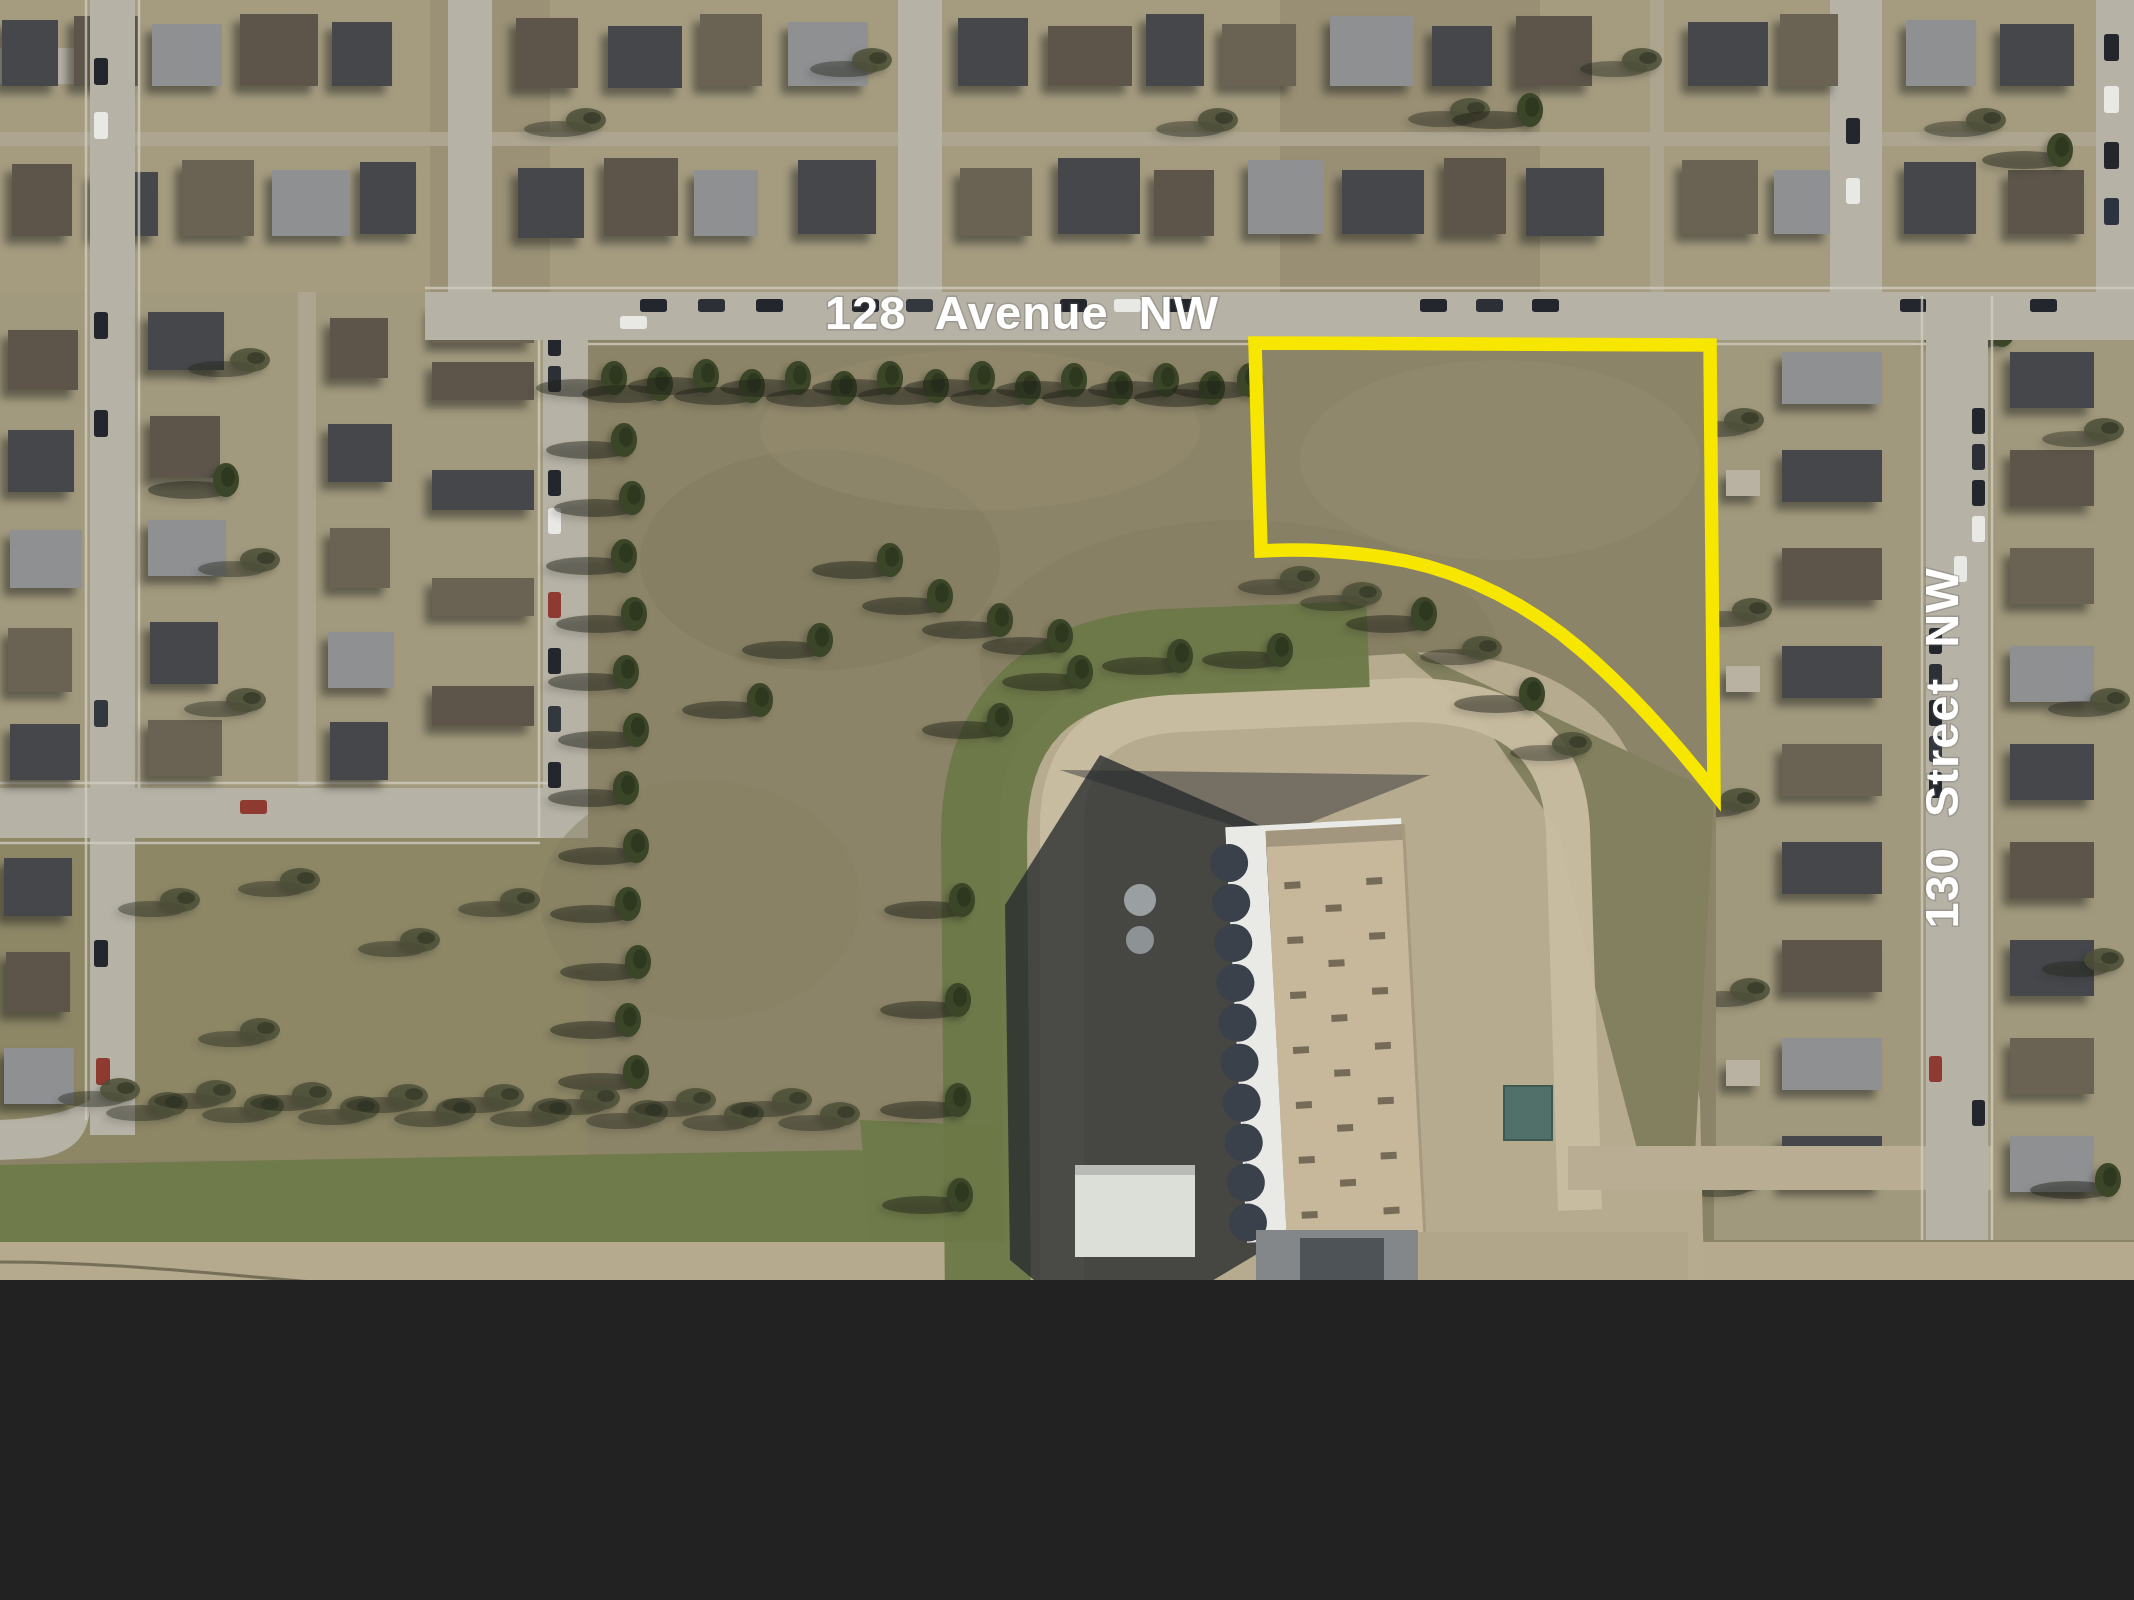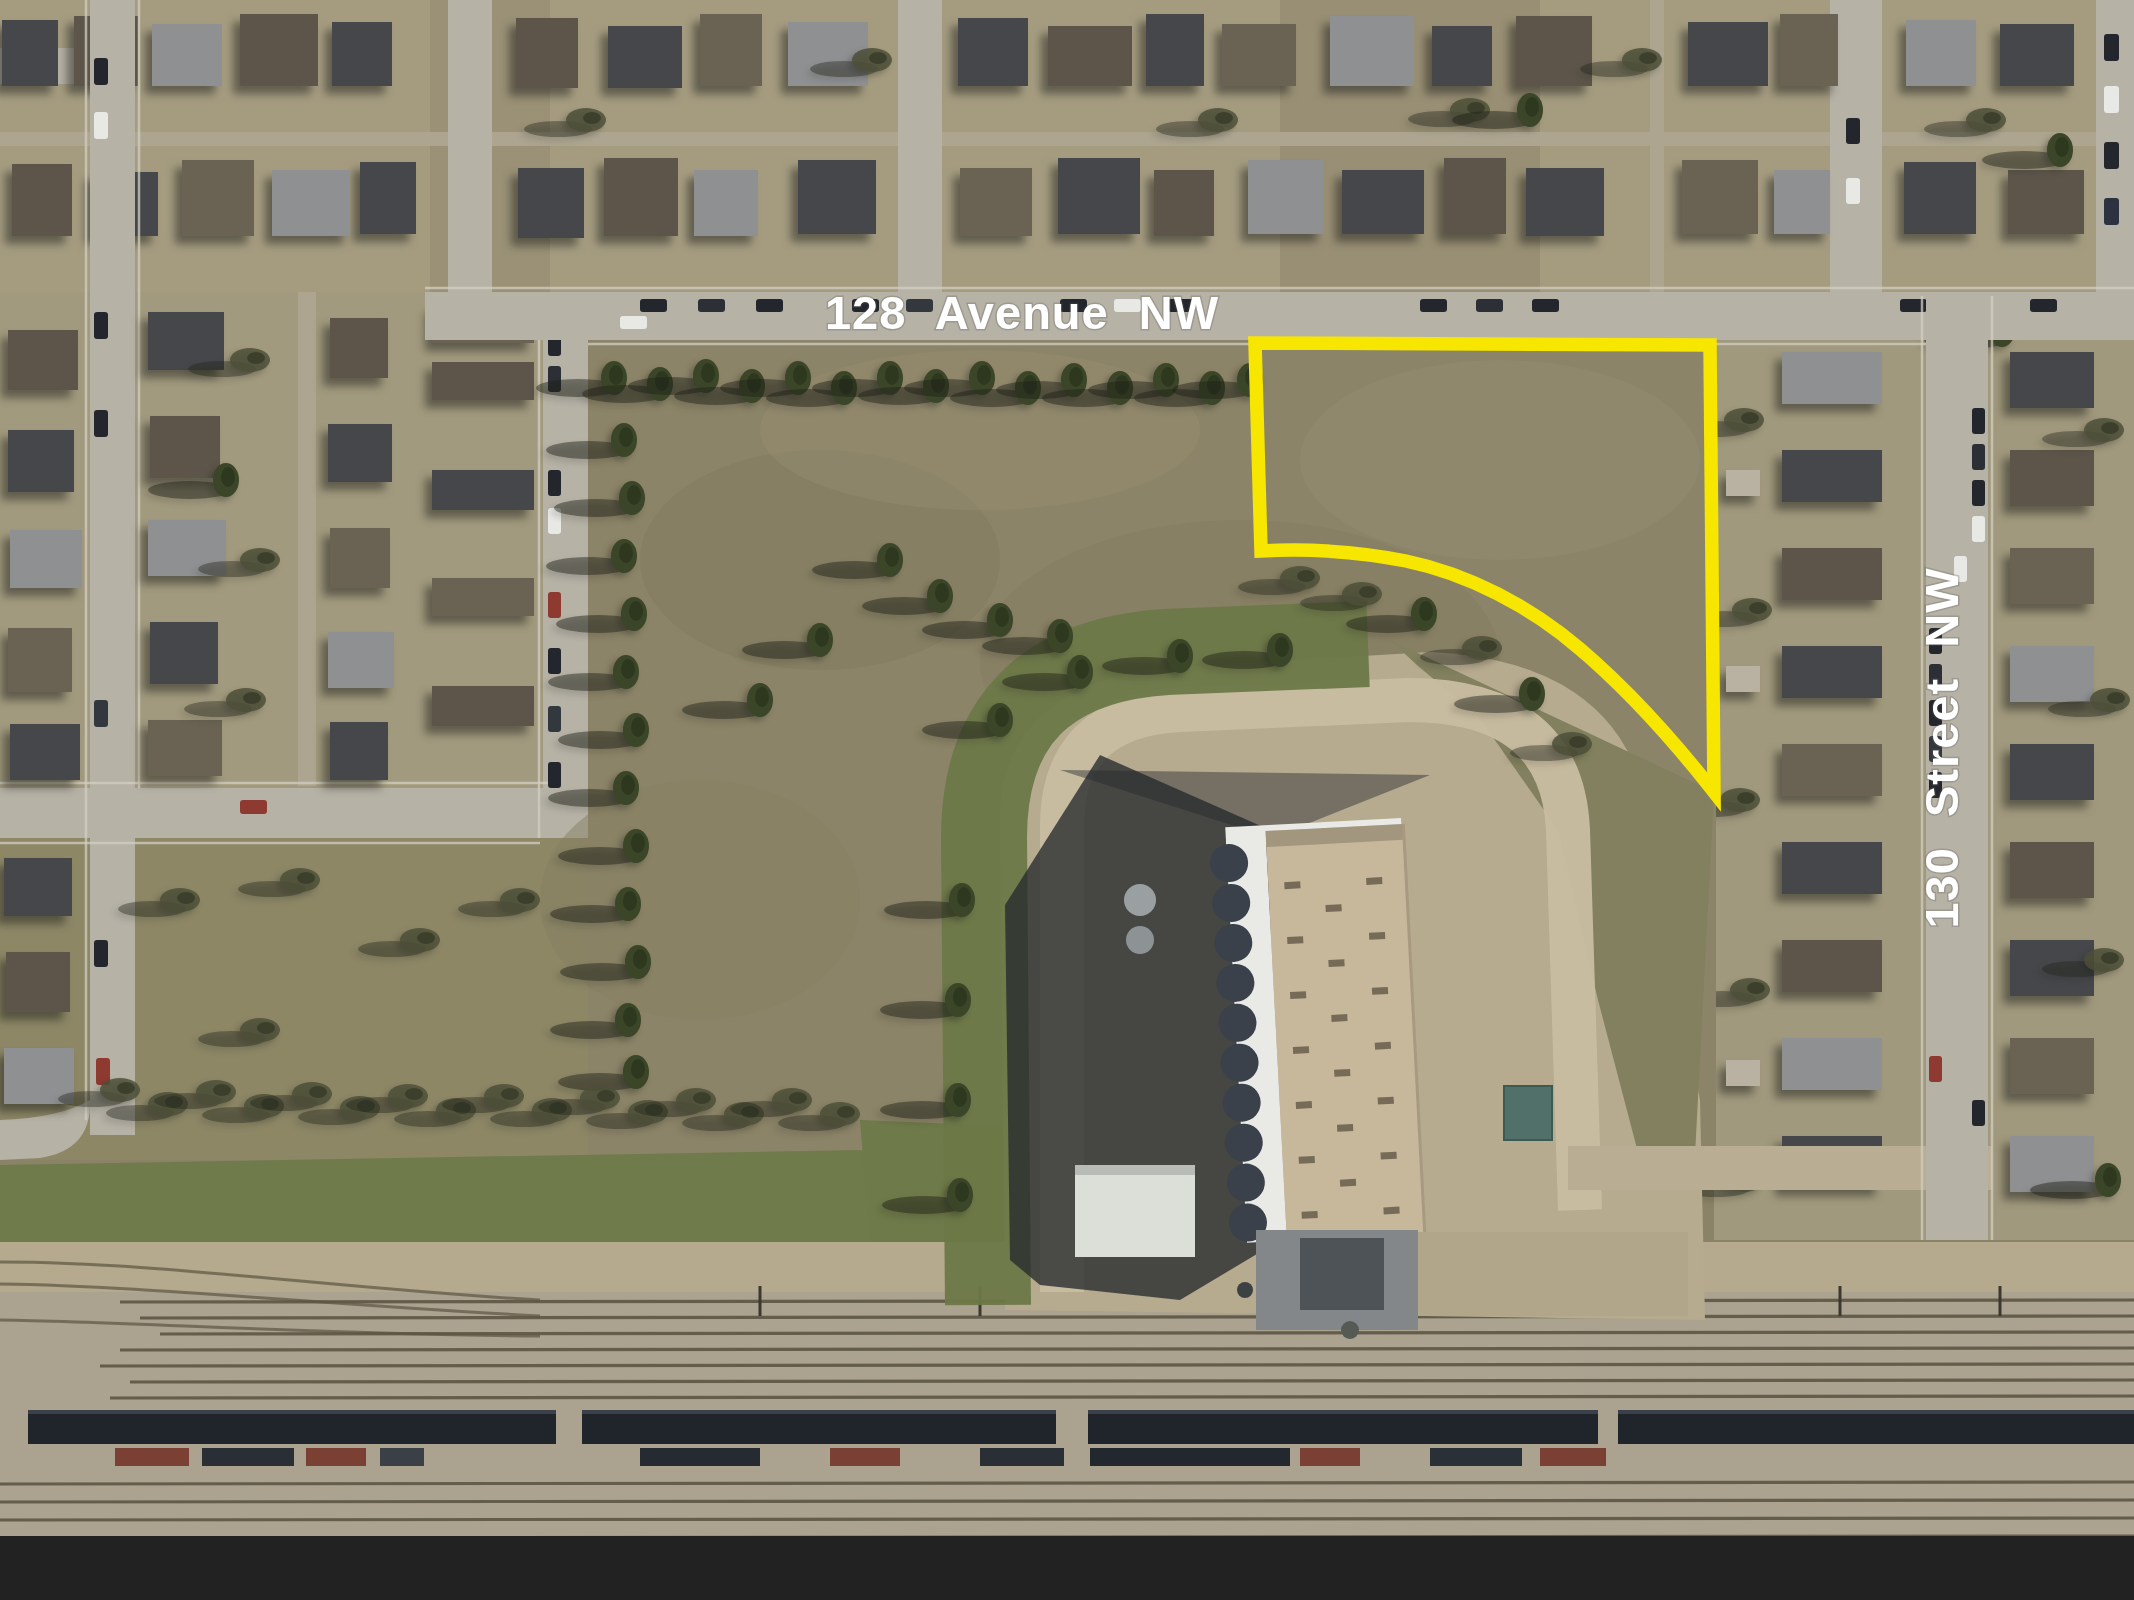--- a/index.html
+++ b/index.html
@@ -1,16 +1,16 @@
 <!DOCTYPE html>
 <html><head>
 <meta charset="utf-8">
 <style>
   html,body{margin:0;padding:0;background:#222;}
-  .stage{position:relative;width:2134px;height:1536px;overflow:hidden;
+  .stage{position:relative;width:2134px;height:1280px;overflow:hidden;
          font-family:"Liberation Sans", sans-serif;}
   svg{display:block}
   
   .hd{fill:#45474b}.hm{fill:#5d554a}.hl{fill:#8f9092}.hb{fill:#6a6353}.hw{fill:#b9b2a2}
   .houses{filter:drop-shadow(-7px 8px 4px rgba(30,32,28,.50));}
   .treeshadow{filter:drop-shadow(-4px 4px 3px rgba(25,28,22,.35));}
   .lbl{font-weight:bold;font-size:47px;letter-spacing:1px;
        paint-order:stroke;stroke:rgba(90,90,88,.28);stroke-width:3px;}
   .sw{stroke:#d2cec2;stroke-width:2.5;opacity:.75}
   .car{rx:3;ry:3}

